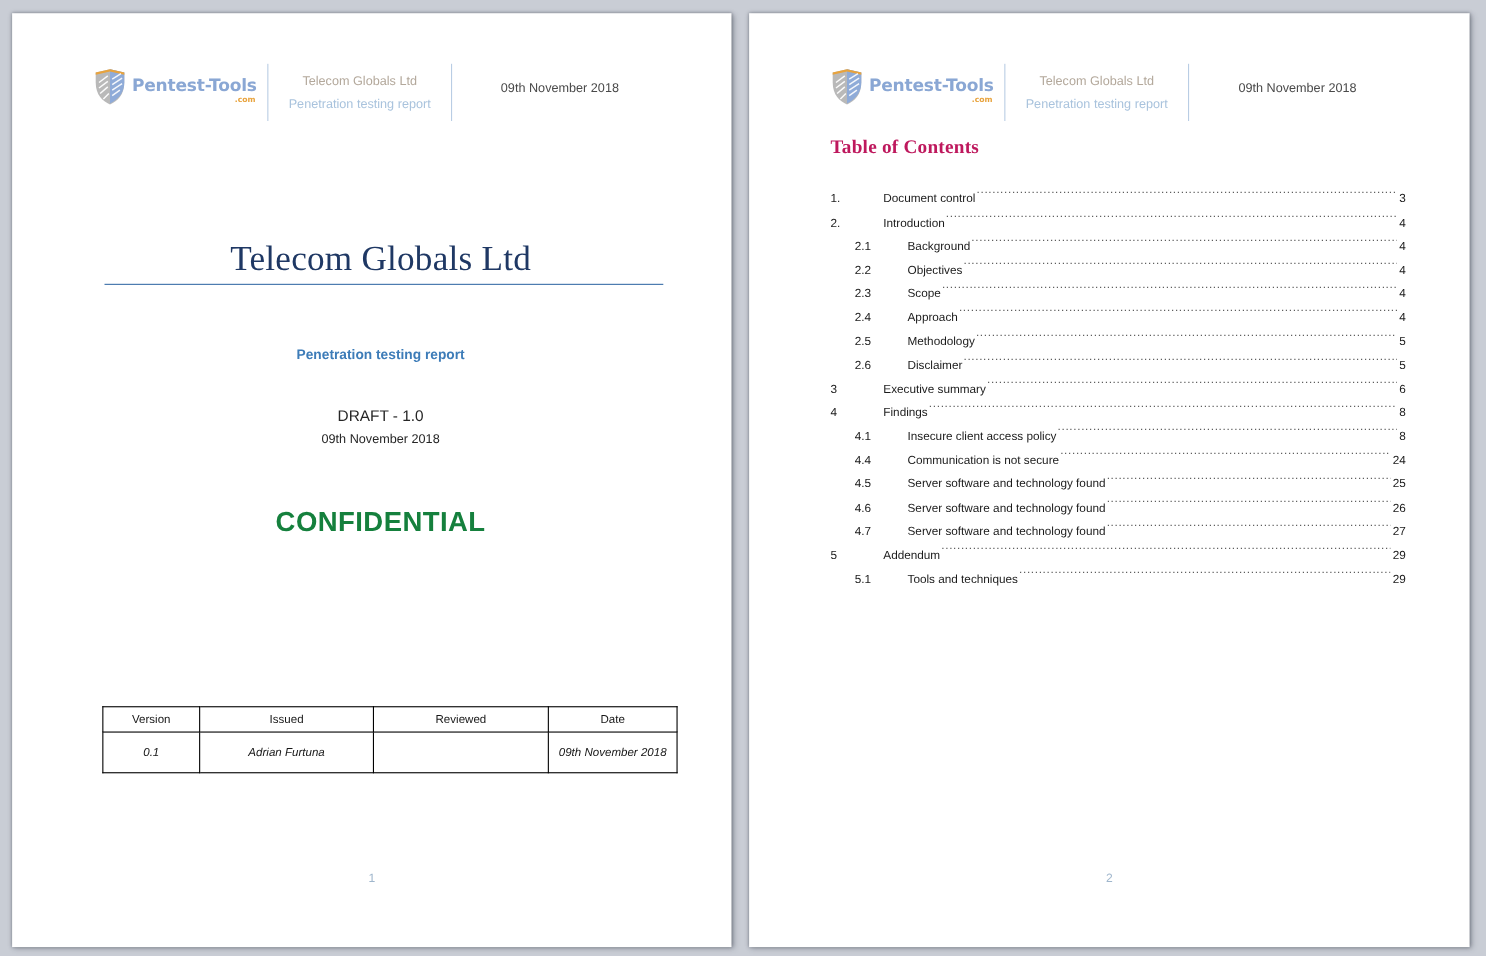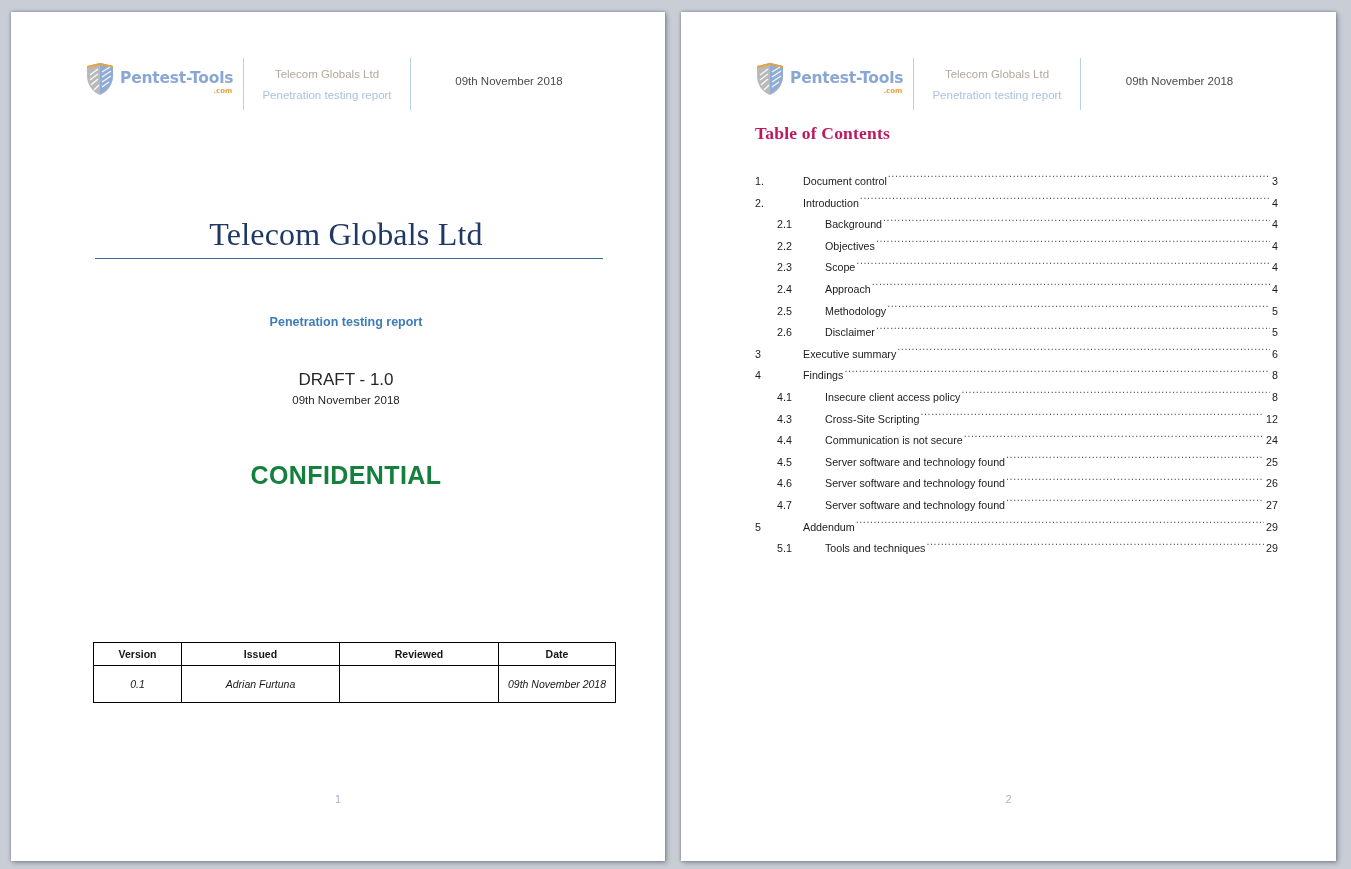--- a/index.html
+++ b/index.html
@@ -138,21 +138,21 @@
     font-size: 12.5px;
     font-weight: bold;
     color: #3d7cb8;
   }
   .cover-version {
     position: absolute;
     top: 358px;
     left: 74px;
     right: 58px;
     text-align: center;
-    font-size: 17px;
+    font-size: 14px;
     color: #262626;
   }
   .cover-date {
     position: absolute;
     top: 382px;
     left: 74px;
     right: 58px;
     text-align: center;
     font-size: 11.5px;
     color: #262626;
@@ -180,21 +180,21 @@
   }
   .version-table td, .version-table th {
     border: 1px solid #000000;
     font-size: 10.5px;
     color: #161616;
     text-align: center;
     padding: 4px 2px;
     font-weight: normal;
   }
   .version-table th {
-    font-weight: bold;
+    font-weight: normal;
     height: 14px;
   }
   .version-table td { height: 28px; vertical-align: middle; font-style: italic; }
   .col-version  { width: 83px; }
   .col-issued   { width: 153px; }
   .col-reviewed { width: 154px; }
   .col-date     { width: 112px; }
 
   
   .page-number {
@@ -446,26 +446,20 @@
             <span class="toc-leader"></span>
             <span class="toc-page">8</span>
           </div>
           <div class="toc-row lvl2">
             <span class="toc-num">4.1</span>
             <span class="toc-label">Insecure client access policy</span>
             <span class="toc-leader"></span>
             <span class="toc-page">8</span>
           </div>
           <div class="toc-row lvl2">
-            <span class="toc-num">4.3</span>
-            <span class="toc-label">Cross-Site Scripting</span>
-            <span class="toc-leader"></span>
-            <span class="toc-page">12</span>
-          </div>
-          <div class="toc-row lvl2">
             <span class="toc-num">4.4</span>
             <span class="toc-label">Communication is not secure</span>
             <span class="toc-leader"></span>
             <span class="toc-page">24</span>
           </div>
           <div class="toc-row lvl2">
             <span class="toc-num">4.5</span>
             <span class="toc-label">Server software and technology found</span>
             <span class="toc-leader"></span>
             <span class="toc-page">25</span>

